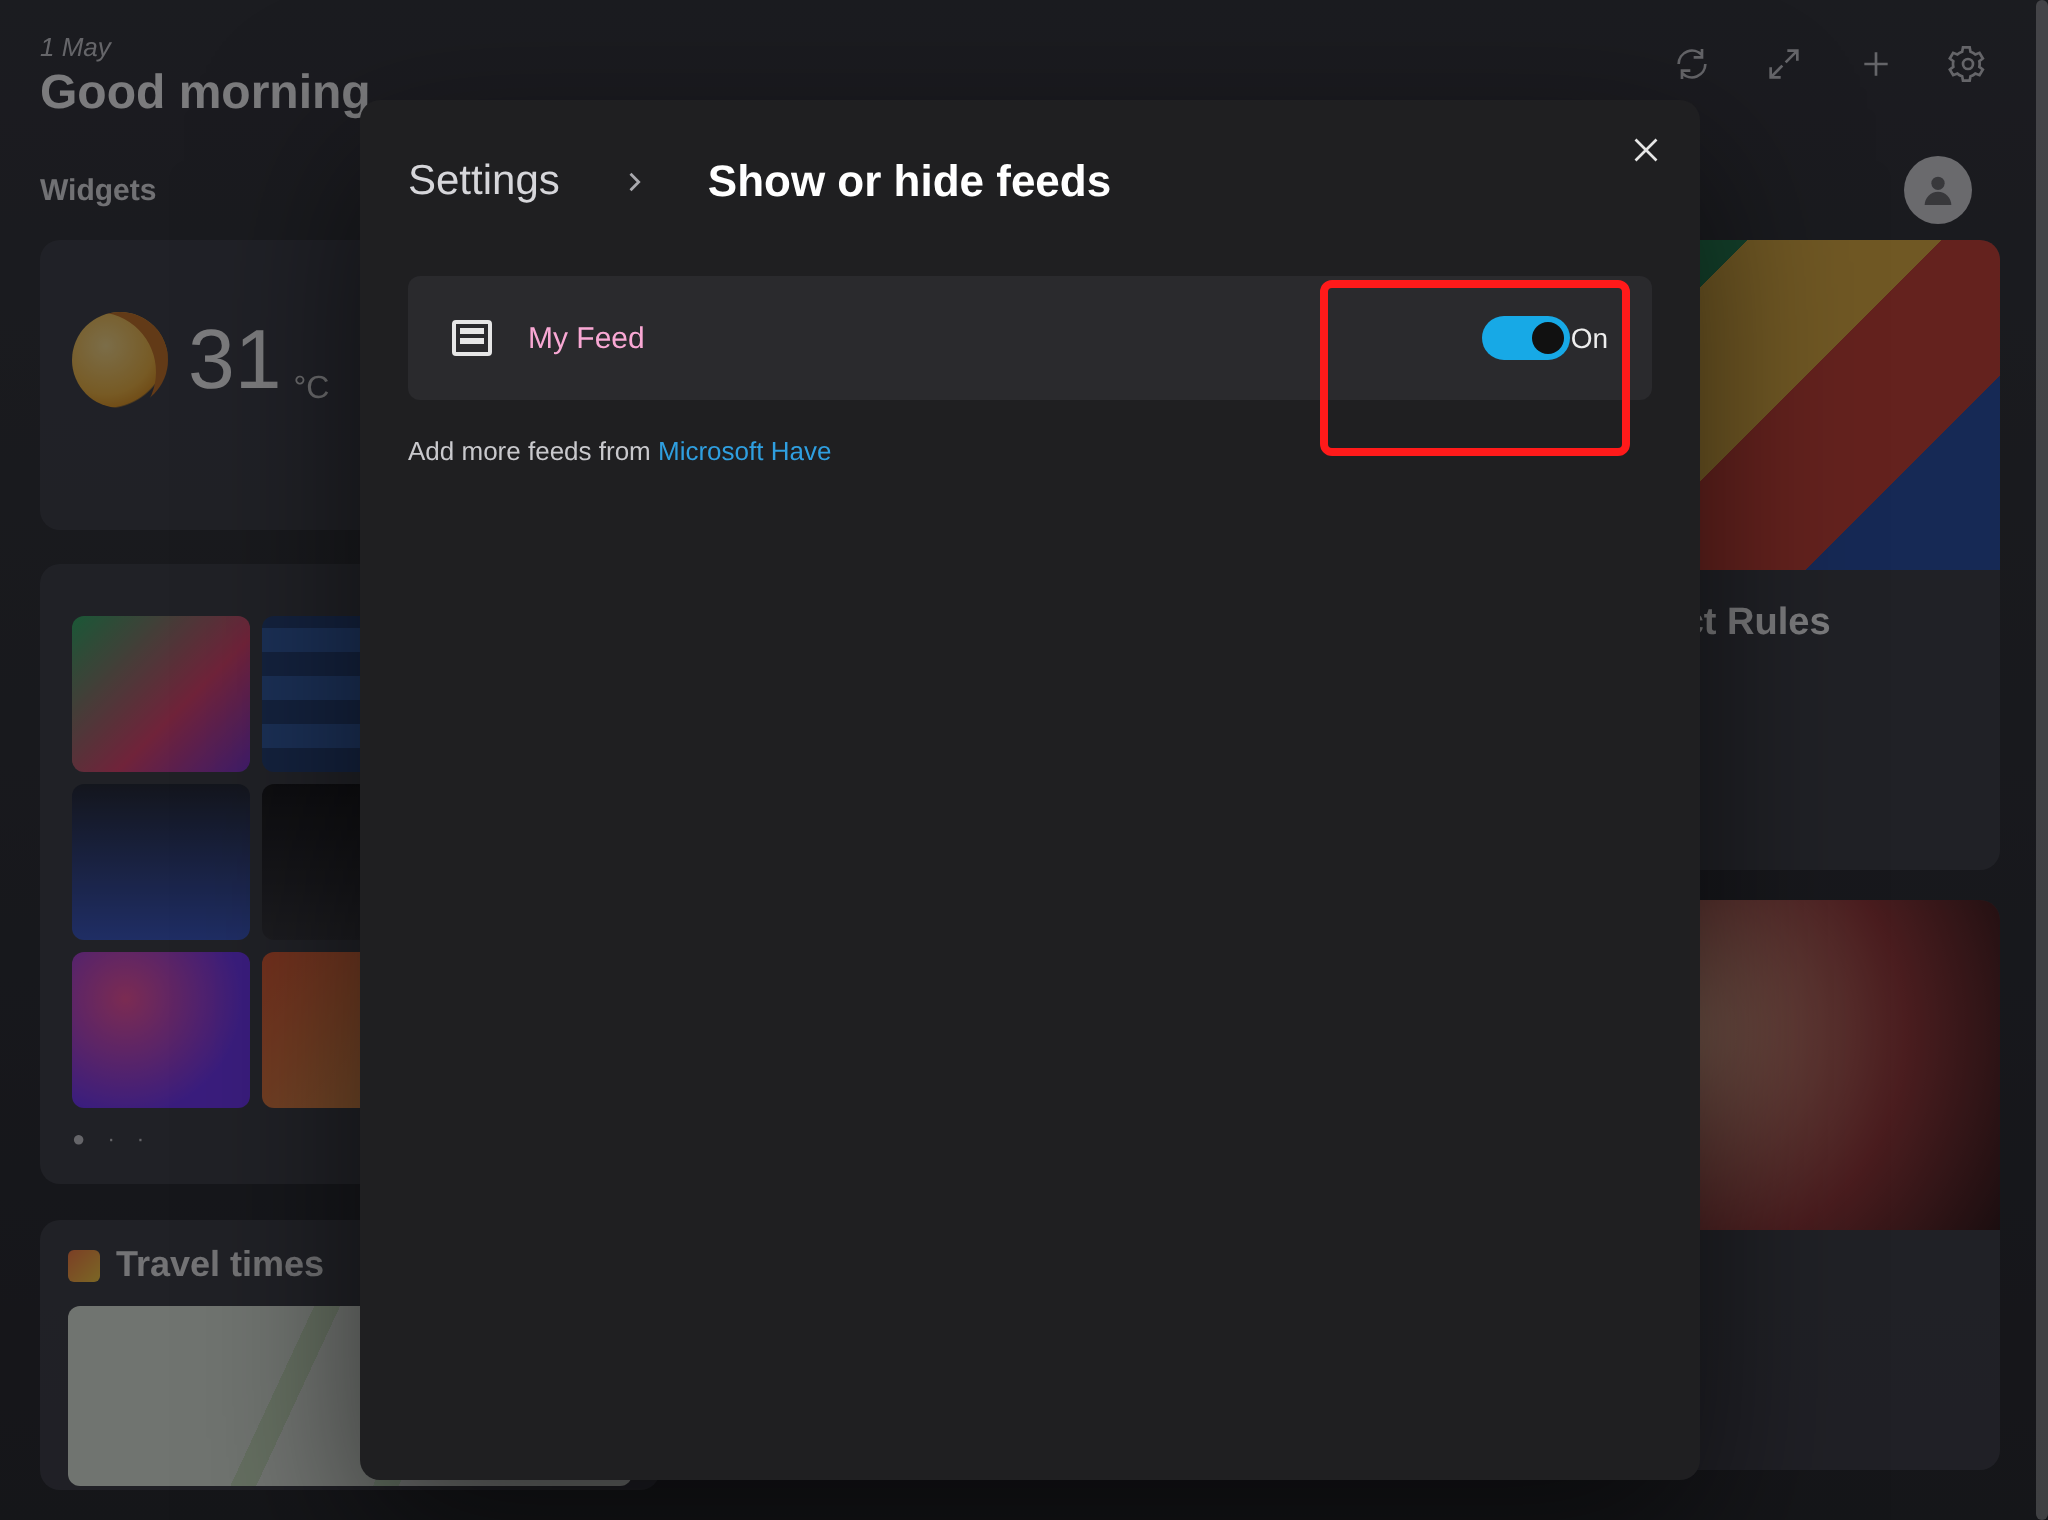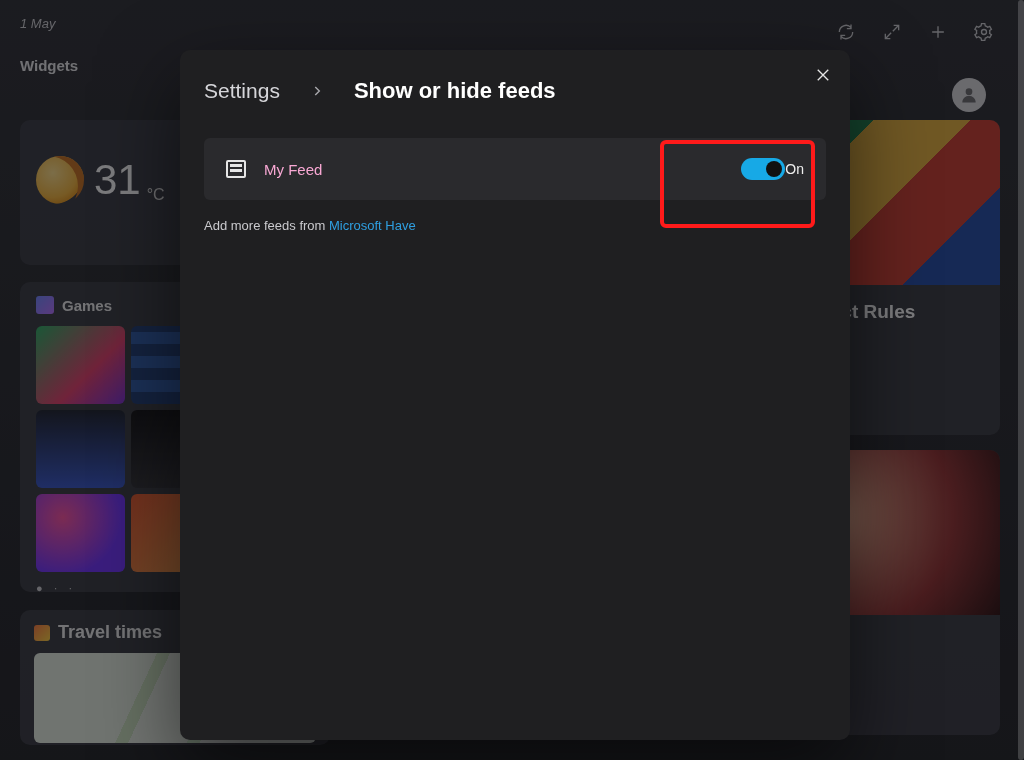--- a/index.html
+++ b/index.html
@@ -126,20 +126,21 @@
   }
 
   .addmore{margin-top:18px;font-size:13px;color:#c9c9cd;}
   .addmore a{color:#2f9fe0;text-decoration:none;cursor:pointer;}
 </style>
 </head>
 <body>
 
 <div class="board">
   <div class="hdr-date">1 May</div>
+  <div class="hdr-greet">Good morning</div>
 
   <div class="hdr-icons">
     <span><svg viewBox="0 0 24 24">
           <path d="M4 12a8 8 0 0 1 14-5.3M20 12a8 8 0 0 1-14 5.3M18 3v5h-5M6 21v-5h5"></path>
         </svg></span>
     <span><svg viewBox="0 0 24 24">
           <path d="M4 20l7-7M20 4l-7 7M14 4h6v6M10 20H4v-6"></path>
         </svg></span>
     <span><svg viewBox="0 0 24 24">
           <path d="M12 5v14M5 12h14"></path>
@@ -162,24 +163,20 @@
   <div class="card weather">
     <div class="w-body">
       <div class="w-icon"></div>
       <span class="w-temp">31</span>
       <span class="w-unit">°C</span>
     </div>
     <div class="w-full">See full</div>
   </div>
 
   <div class="card games">
-    <div class="g-head">
-      <div class="g-head-ico"></div>
-      <span>Games</span>
-    </div>
     <div class="g-grid">
       <div class="g-tile t0"></div>
       <div class="g-tile t1"></div>
       <div class="g-tile t2"></div>
       <div class="g-tile t3"></div>
       <div class="g-tile t4"></div>
       <div class="g-tile t5"></div>
       <div class="g-tile t6"></div>
       <div class="g-tile t7"></div>
       <div class="g-tile t8"></div>

